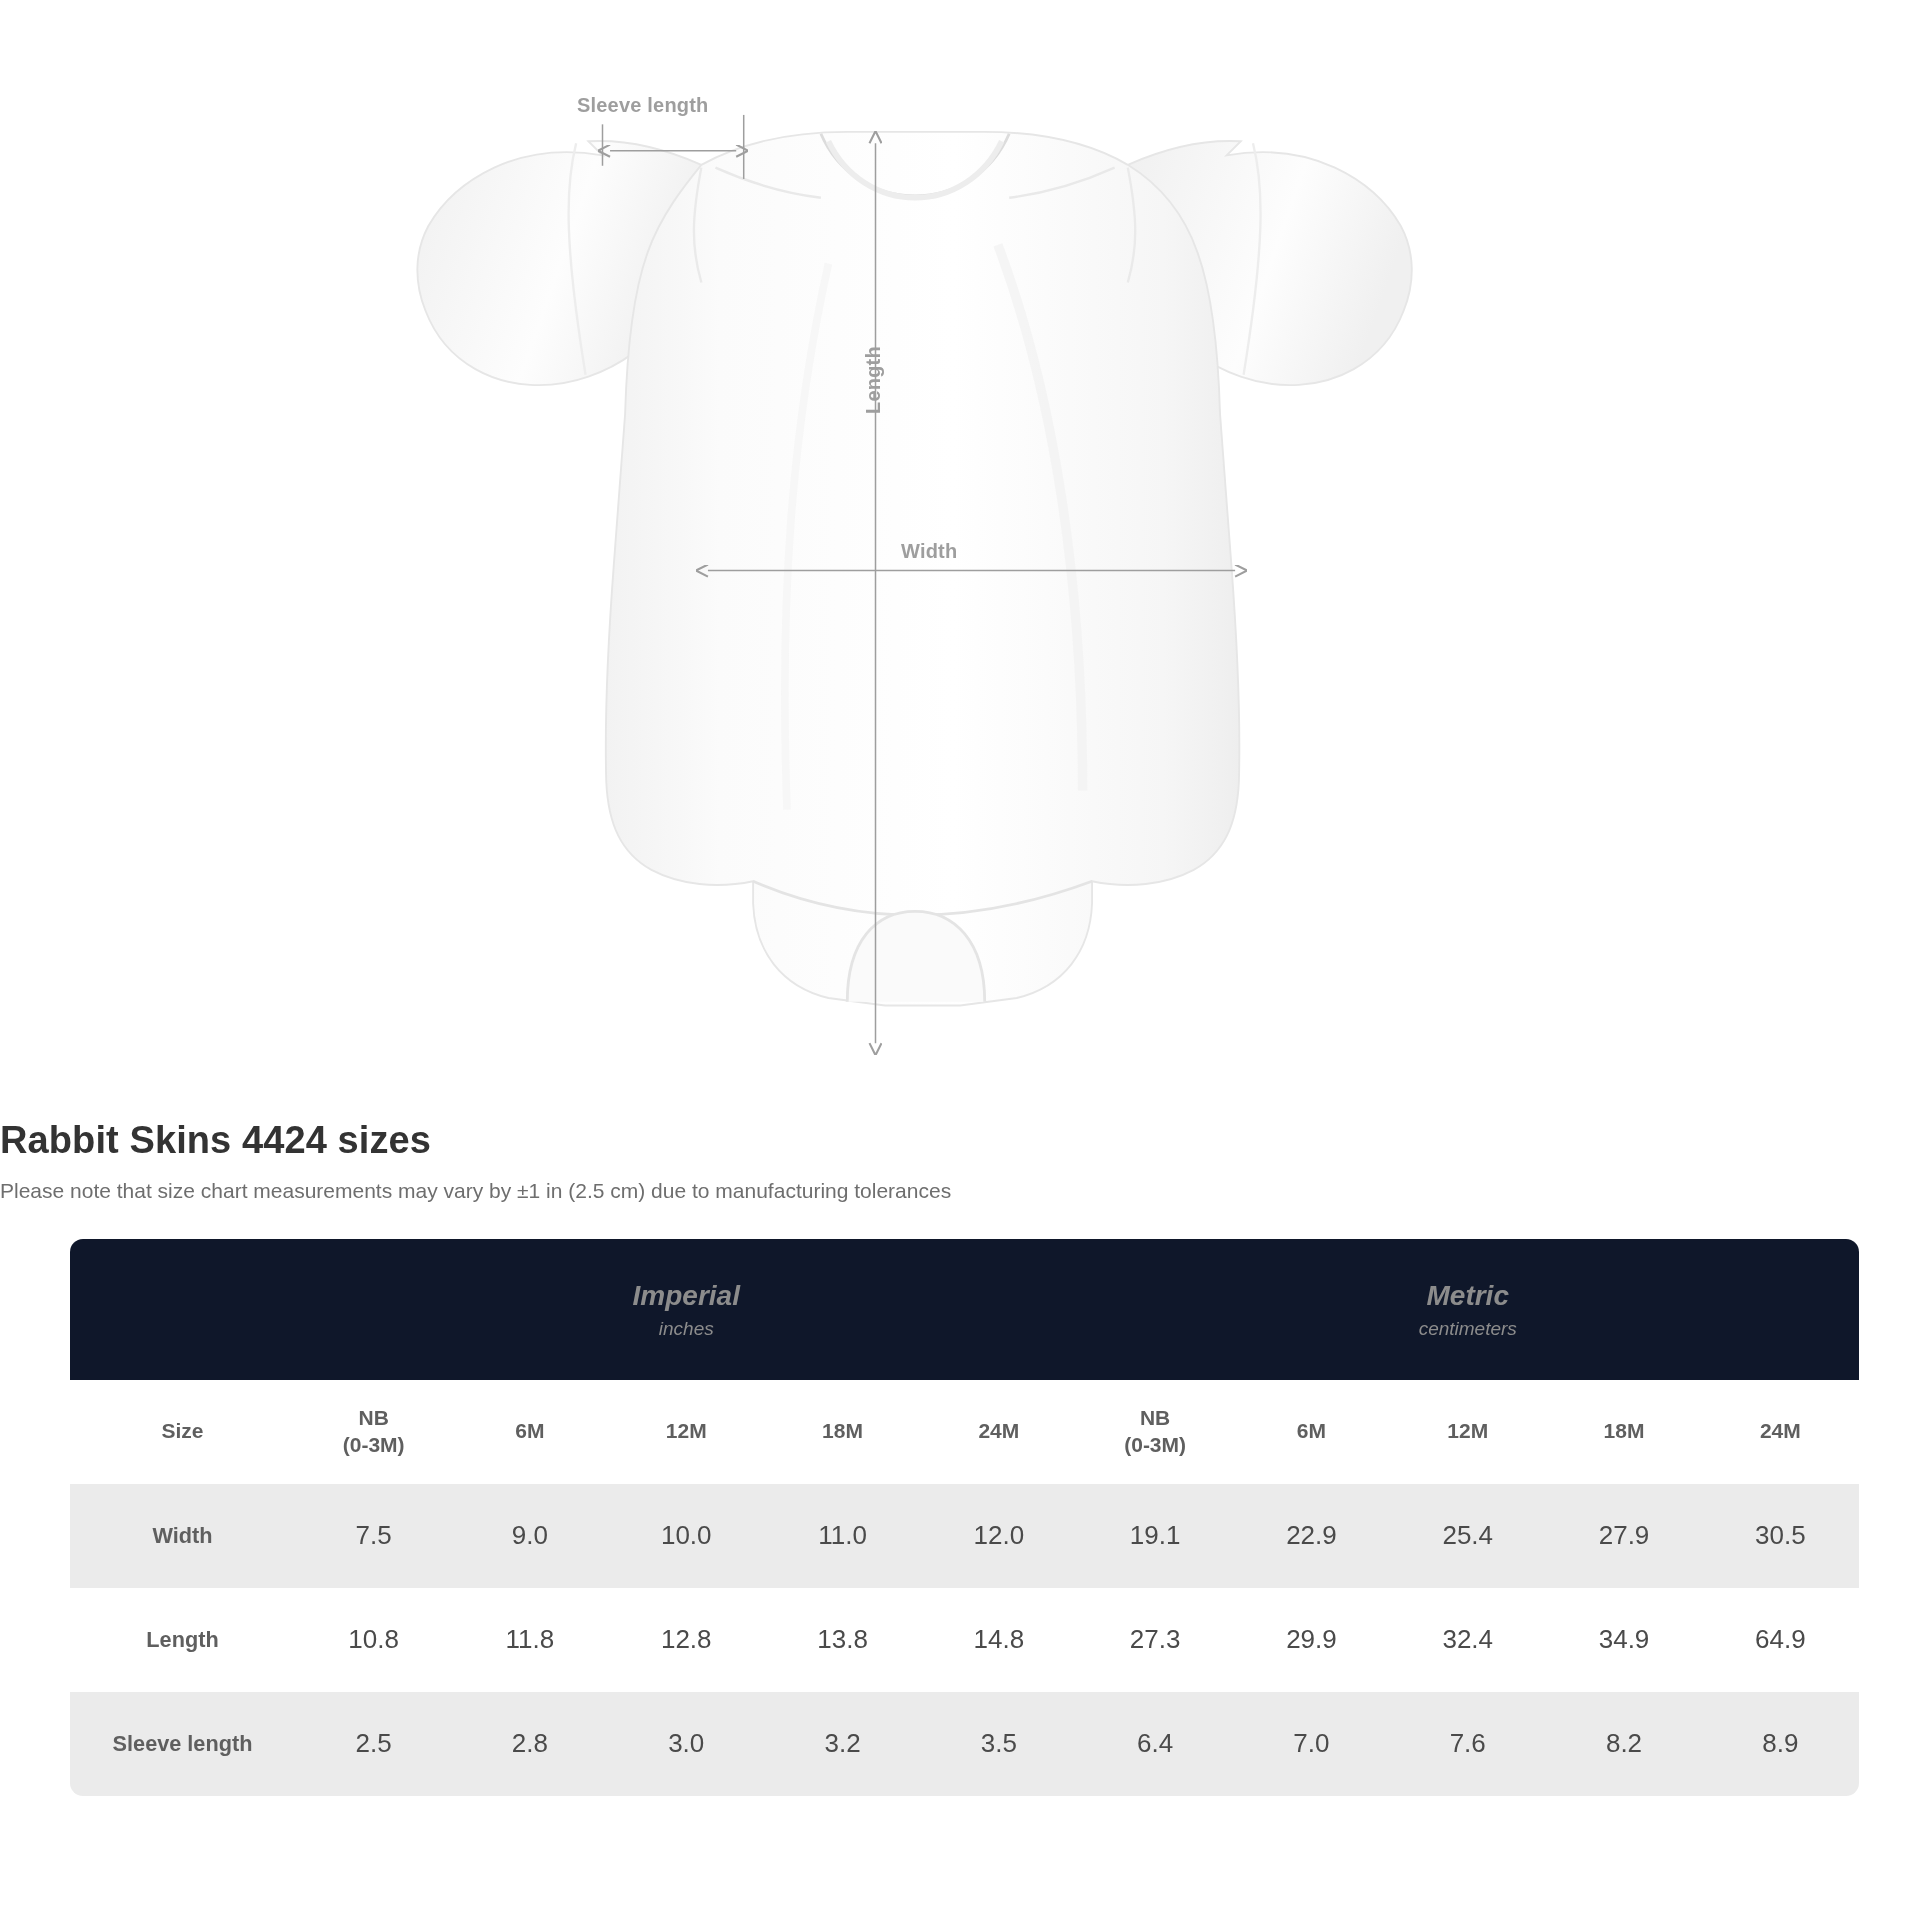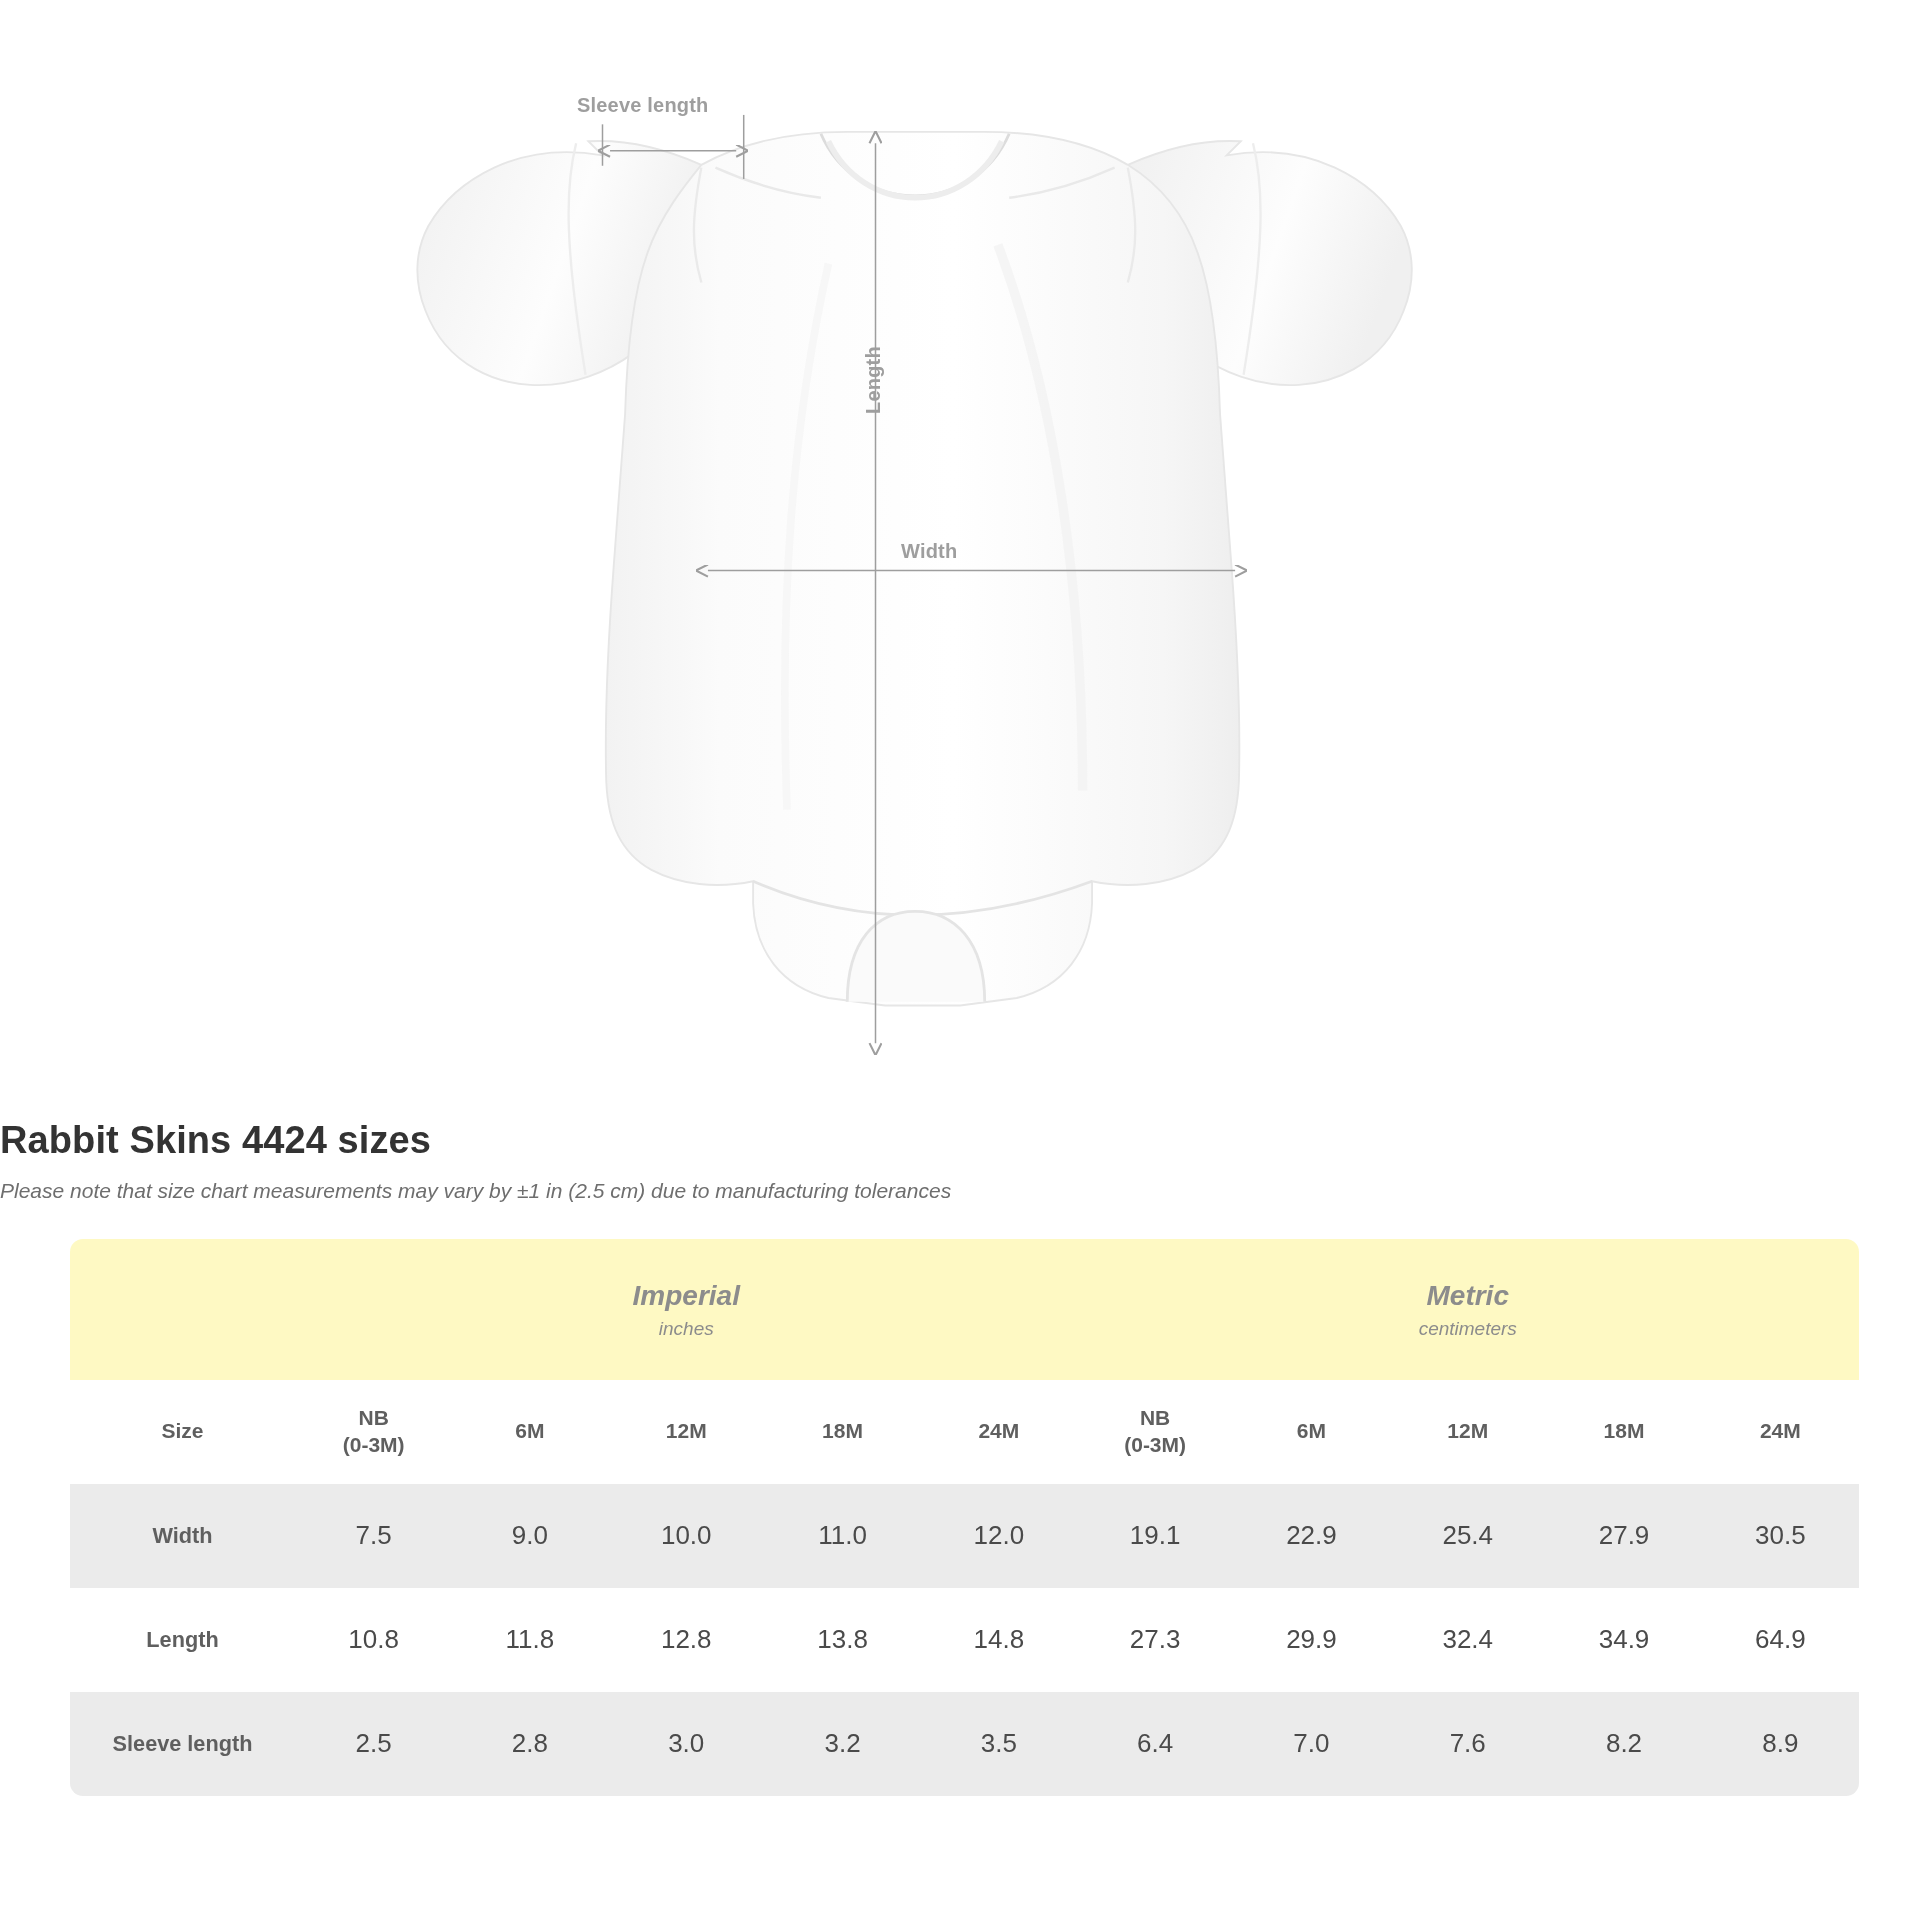--- a/index.html
+++ b/index.html
@@ -66,21 +66,20 @@
   }
   .chart-title {
     font-size: 38px;
     font-weight: bold;
     color: #333333;
     margin: 0;
     letter-spacing: 0.1px;
   }
   .chart-subtitle {
     font-size: 21px;
-    font-style: italic;
     color: #6e6e6e;
     margin: 17px 0 0 0;
   }
 
   
   .table-wrap {
     margin: 36px auto 0 auto;
     width: 1789px;
   }
   table.size-table {
@@ -89,21 +88,21 @@
     table-layout: fixed;
     border-radius: 13px;
     overflow: hidden;
   }
   table.size-table td, table.size-table th {
     border: none;
     text-align: center;
     vertical-align: middle;
   }
   .unit-header td {
-    background: #fef9c3;
+    background: #0f172a;
     height: 141px;
     padding: 0;
   }
   .unit-name {
     font-size: 28px;
     font-weight: bold;
     font-style: italic;
     color: #8c8c8c;
     line-height: 1.25;
   }

